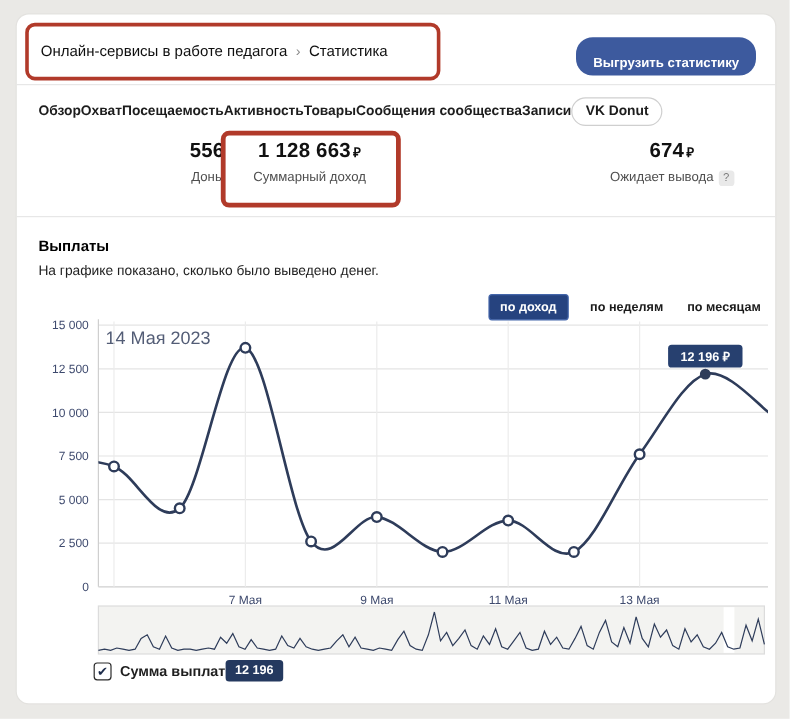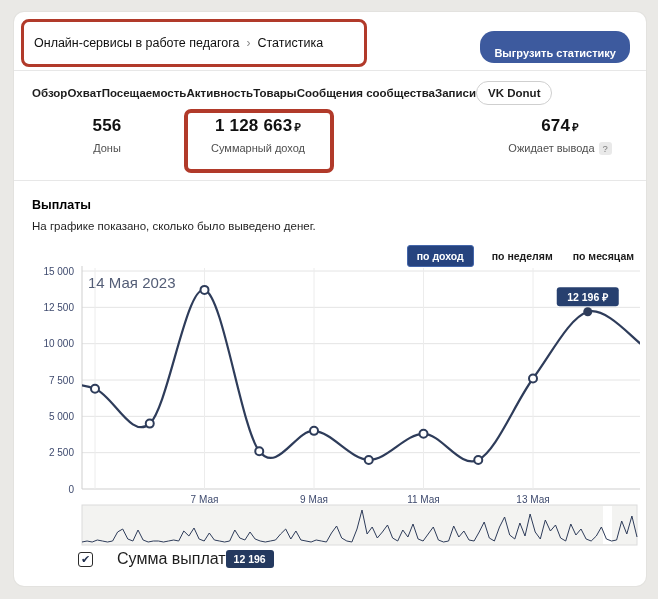--- a/index.html
+++ b/index.html
@@ -45,21 +45,21 @@
   .periods { position:absolute; top:233px; right:10px; display:flex; align-items:center; gap:16px; }
   .period { font-size:10.5px; font-weight:700; color:#1b1b1b; cursor:pointer; padding:4px 2px; }
   .period.active { background:#26437f; color:#fff; border:1px solid #4466aa; border-radius:3px; padding:4px 9px; }
 
   #chart { position:absolute; left:0; top:250px; }
 
   .legend { position:absolute; left:64px; top:538px; display:flex; align-items:center; }
   .checkbox { width:15px; height:15px; border:1.6px solid #2b2b2b; border-radius:3px;
     display:inline-flex; align-items:center; justify-content:center;
     font-size:11px; color:#1c2b4a; cursor:pointer; background:#fff; }
-  .legend-label { margin-left:24px; font-size:16px; color:#1e1e1e; }
+  .legend-label { margin-left:7px; font-size:12px; color:#1e1e1e;font-weight:bold; }
   .legend-badge { background:#24395f; color:#fff; font-size:10.5px;
     font-weight:700; padding:3px 8px; border-radius:3px; }
 </style>
 </head>
 <body>
 
 <div class="card">
 
   <div class="annotation-box breadcrumb-annotation"></div>
   <div class="annotation-box stat-annotation"></div>
@@ -77,21 +77,21 @@
       <span class="tab">Охват</span>
       <span class="tab">Посещаемость</span>
       <span class="tab">Активность</span>
       <span class="tab">Товары</span>
       <span class="tab">Сообщения сообщества</span>
       <span class="tab">Записи</span>
       <span class="tab pill">VK Donut</span>
     </div>
 
   <div class="stats" id="stats">
-      <div class="stat" style="left: 13px;">
+      <div class="stat" style="left: 13px; text-align: right;">
         <div class="stat-value">556</div>
         <div class="stat-label">Доны</div>
       </div>
       <div class="stat" style="left: 164px;">
         <div class="stat-value">1 128 663<span class="stat-cur">₽</span></div>
         <div class="stat-label">Суммарный доход</div>
       </div>
       <div class="stat" style="left: 466px;">
         <div class="stat-value">674<span class="stat-cur">₽</span></div>
         <div class="stat-label">Ожидает вывода<span class="help-badge">?</span></div>

